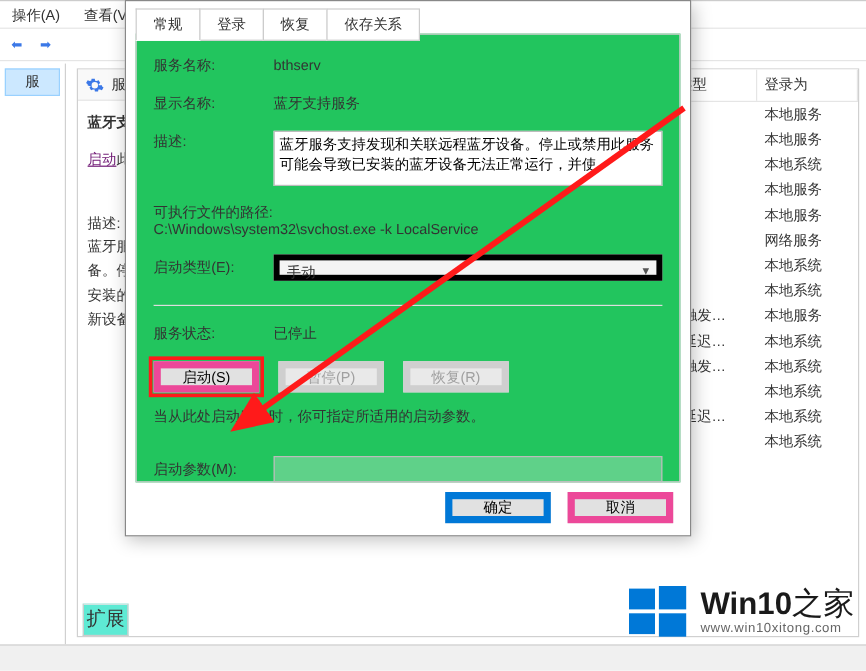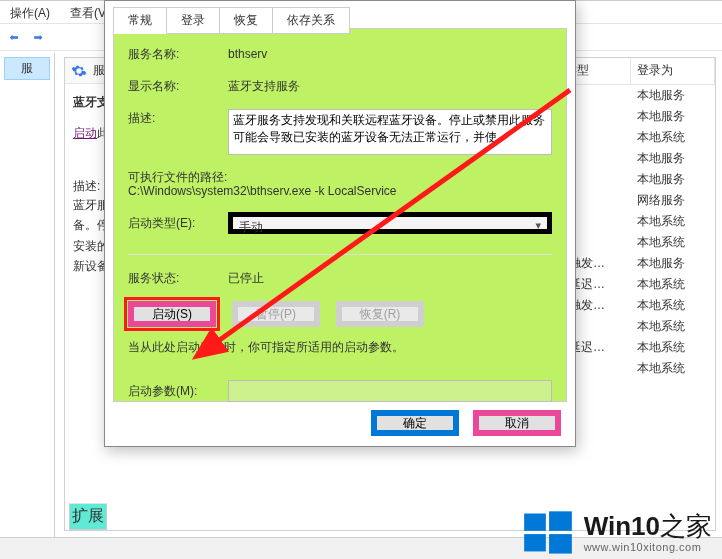--- a/index.html
+++ b/index.html
@@ -208,21 +208,21 @@
   }
   .dlg-tabs .dlg-tab.active {
     border-bottom-color: #fff;
     z-index: 3;
   }
   .dlg-frame {
     position: absolute;
     top: 27px; left: 8px; right: 8px;
     bottom: 44px;
     border: 1px solid #ccc;
-    background: #bef264;
+    background: #22c55e;
     padding: 16px 14px 10px 14px;
   }
   .row {
     display: flex;
     align-items: center;
     margin-bottom: 14px;
   }
   .row.start-top { align-items: flex-start; }
   .row .label {
     width: 100px;
@@ -321,21 +321,21 @@
     position: absolute;
     top: 84px; left: 140px;
     pointer-events: none;
     z-index: 10;
   }
 
   
   .watermark {
     position: absolute;
     right: 10px;
-    bottom: 0;
+    bottom: 23px;
     display: flex;
     align-items: center;
     gap: 10px;
   }
   .win-logo {
     width: 52px; height: 52px;
   }
   .wm-text .big {
     font-size: 26px;
     font-weight: 700;
@@ -481,21 +481,21 @@
       <div class="label">显示名称:</div>
       <div class="value">蓝牙支持服务</div>
     </div>
 
     <div class="row start-top">
       <div class="label">描述:</div>
       <textarea class="textarea" readonly="" style="">蓝牙服务支持发现和关联远程蓝牙设备。停止或禁用此服务可能会导致已安装的蓝牙设备无法正常运行，并使</textarea>
     </div>
 
     <div>可执行文件的路径:</div>
-    <div class="exec-path">C:\Windows\system32\bthserv.exe -k LocalService</div>
+    <div class="exec-path">C:\Windows\system32\svchost.exe -k LocalService</div>
 
     <div class="row">
       <div class="label">启动类型(E):</div>
       <div class="select">手动</div>
     </div>
 
     <hr class="sep">
 
     <div class="row">
       <div class="label">服务状态:</div>

